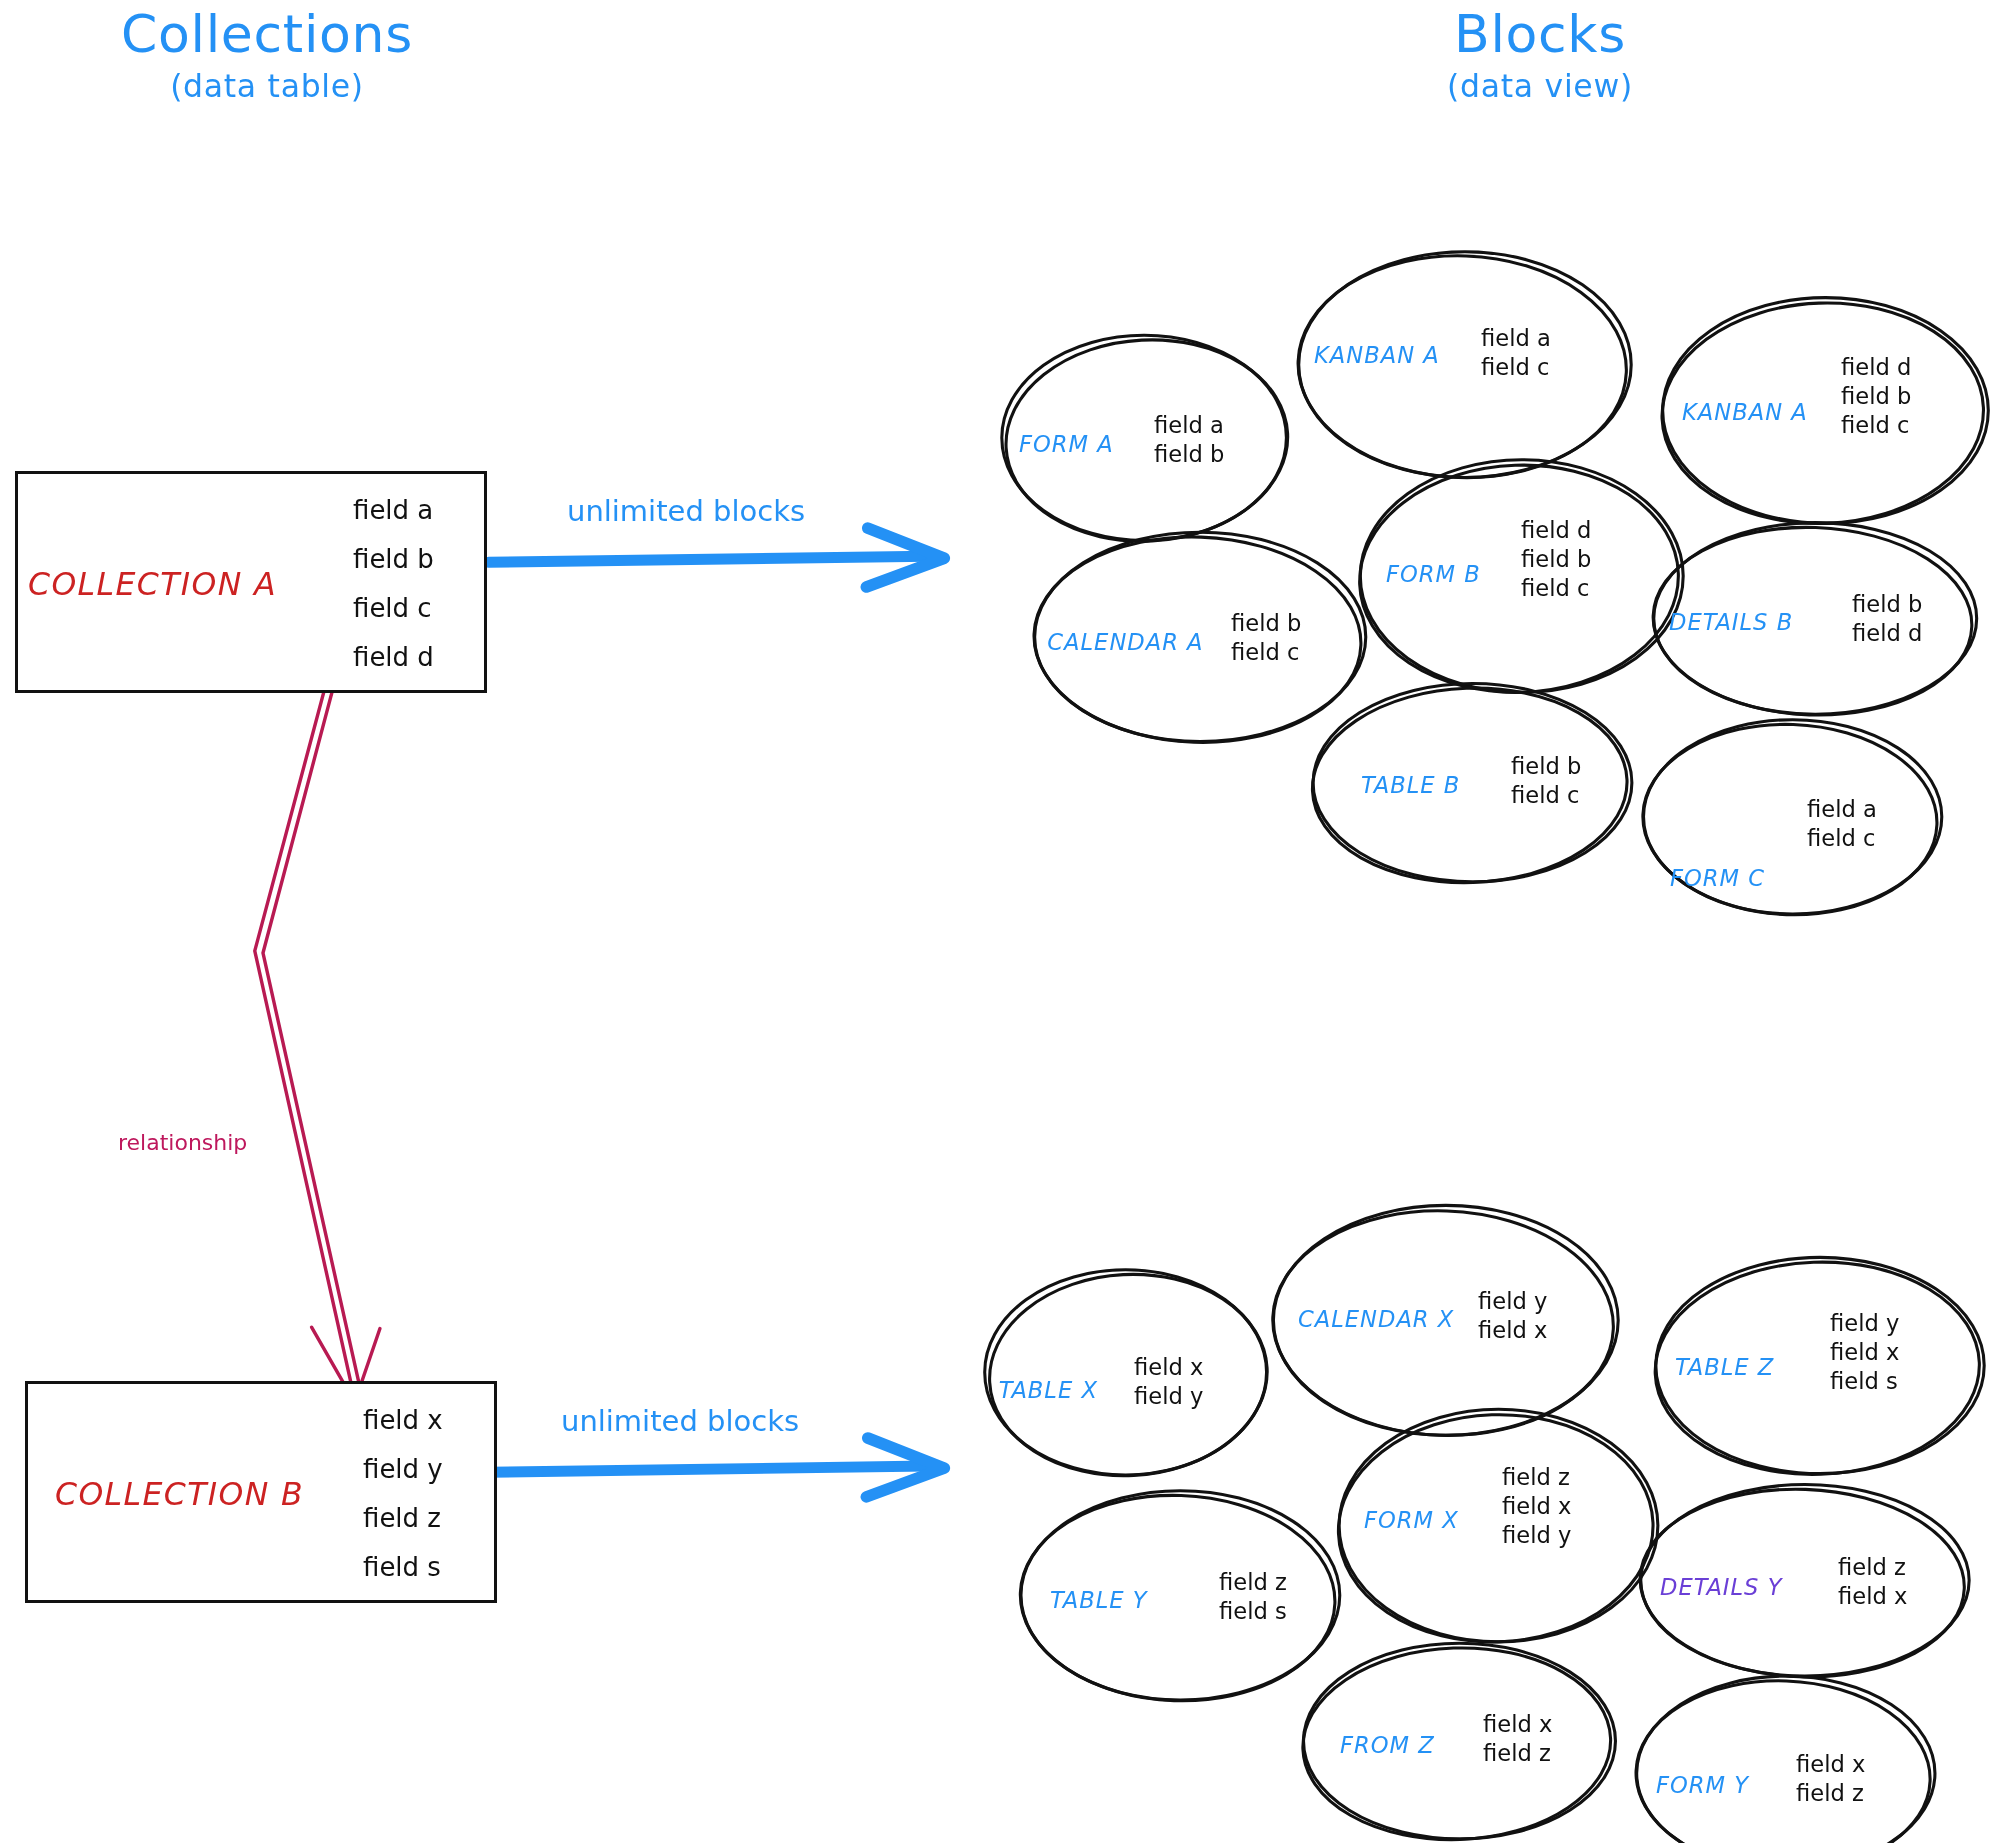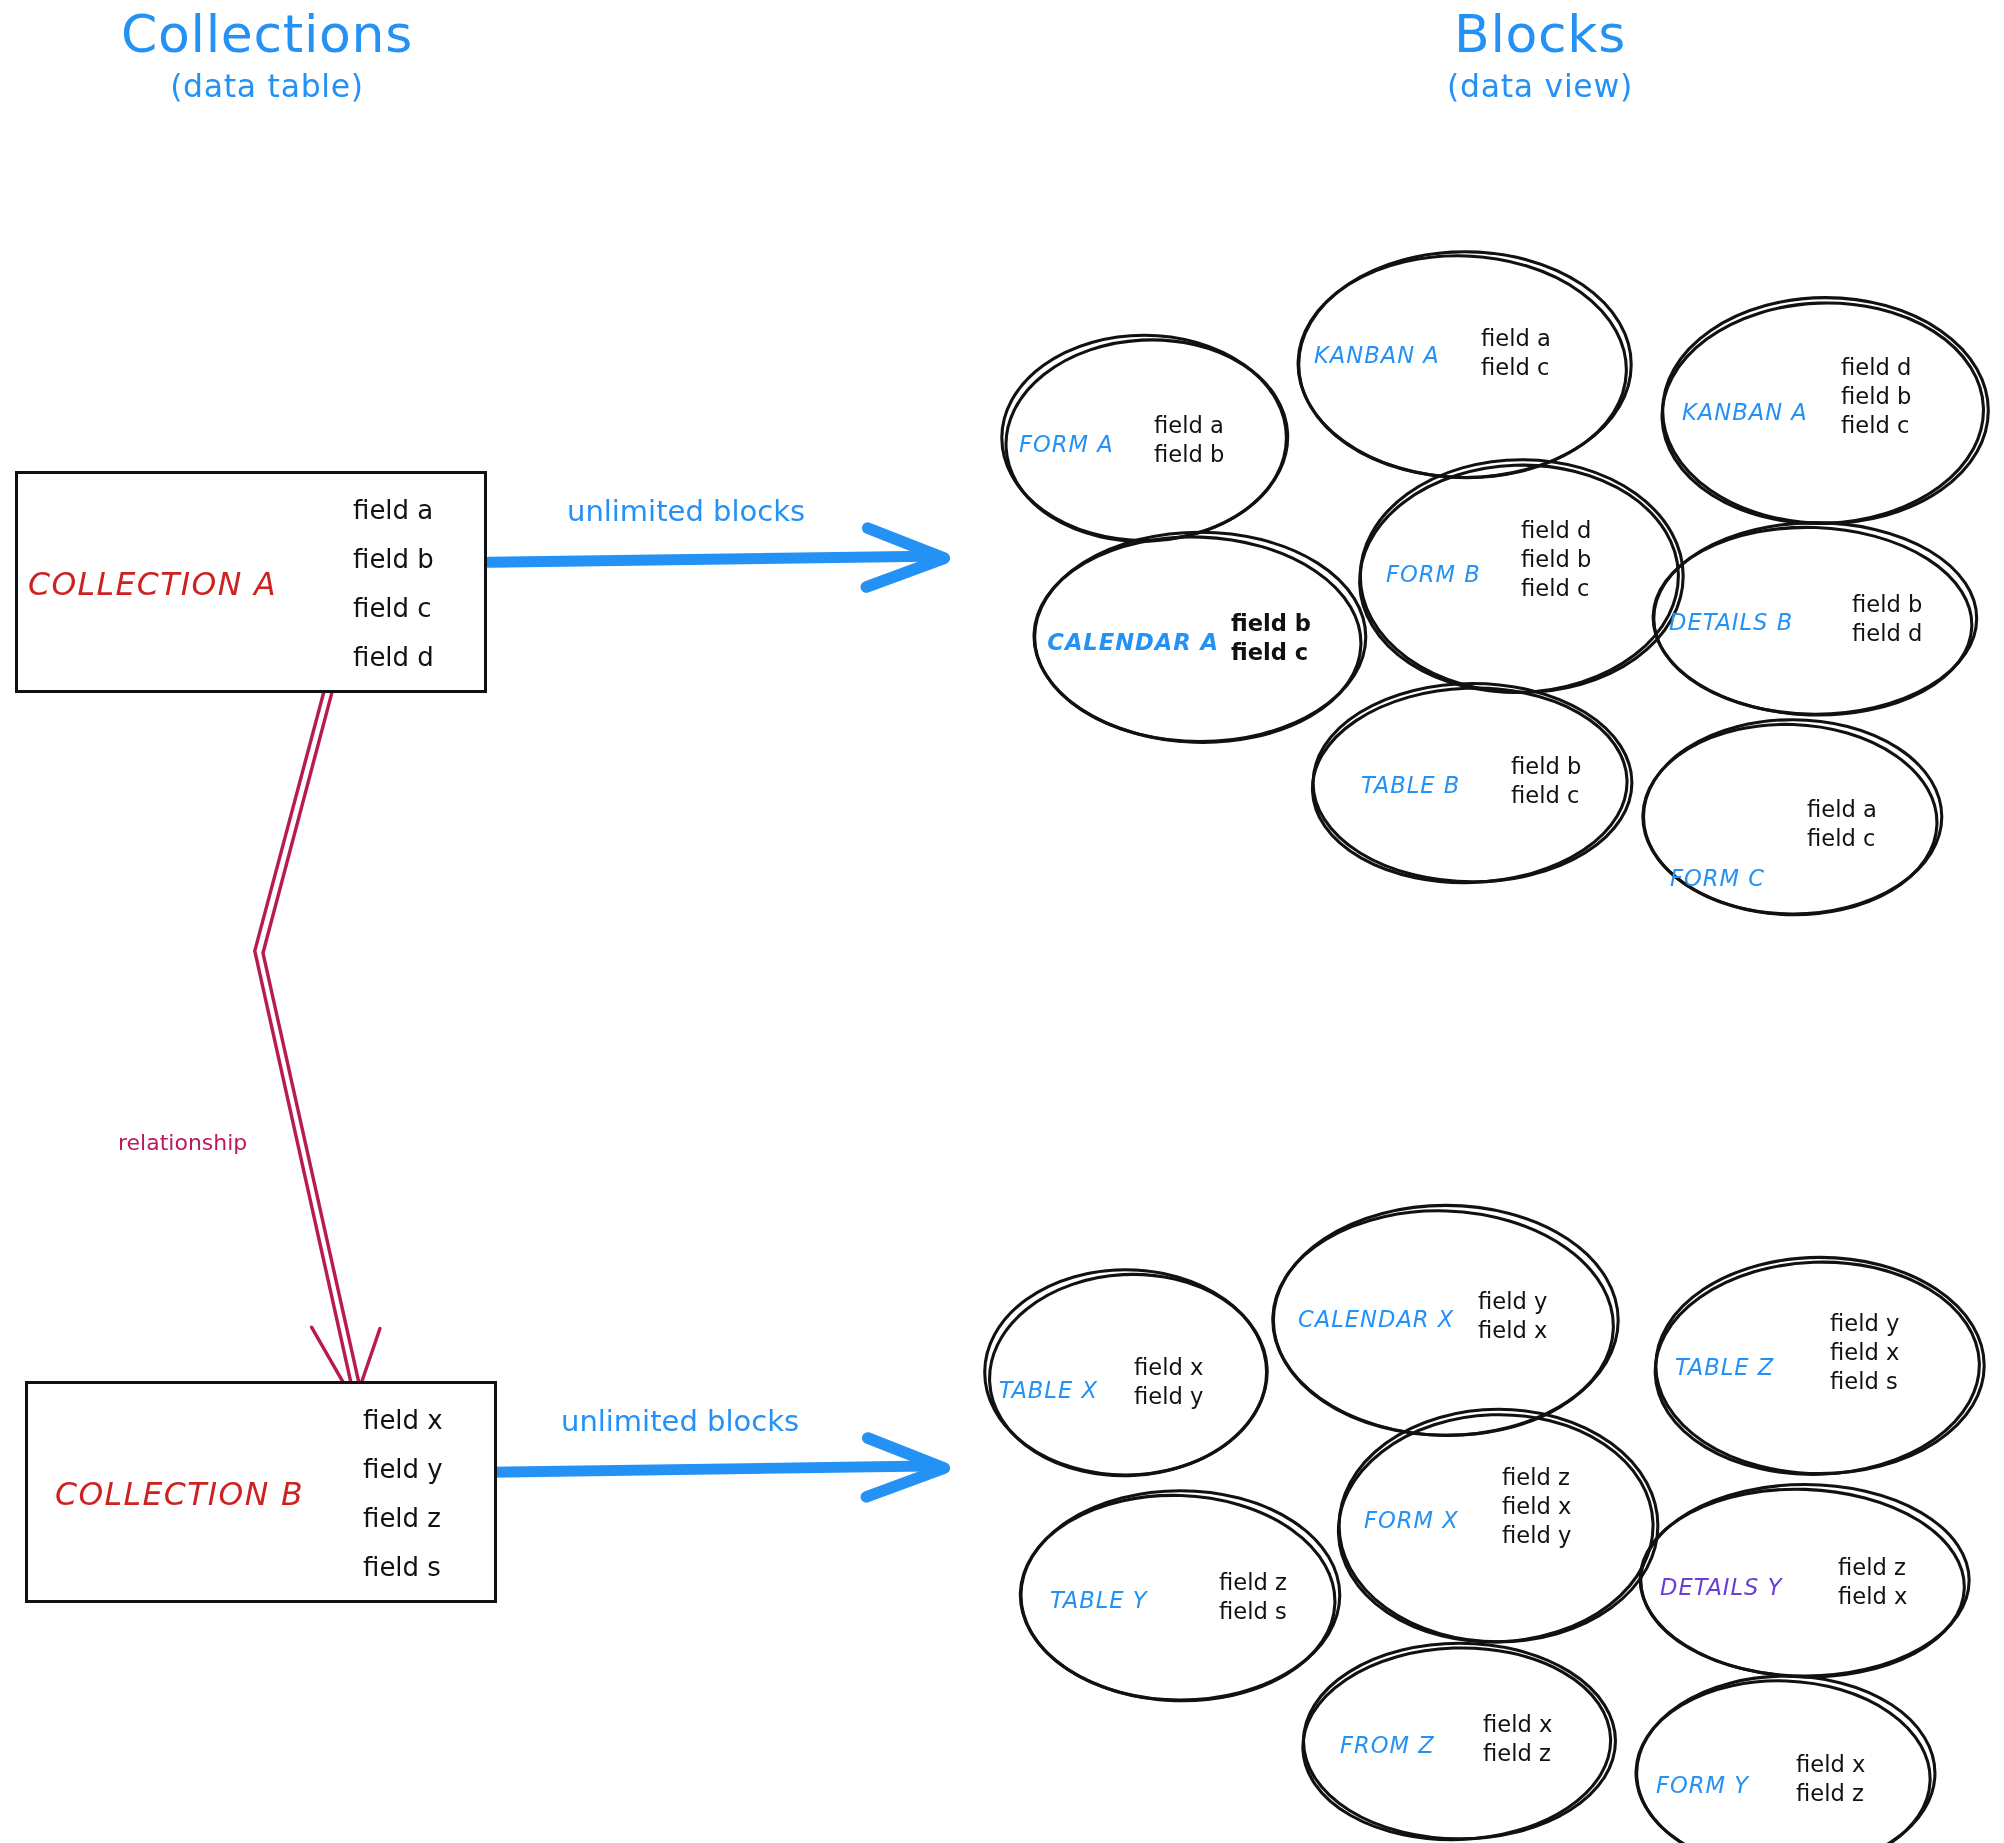--- a/index.html
+++ b/index.html
@@ -159,21 +159,21 @@
 
 <div class="block" style="left:1663px;top:298px;width:326px;height:226px;">
   <span class="blabel" style="left:19px;top:101px;">KANBAN A</span>
   <div class="bfields" style="left:178px;top:55px;">
     <div>field d</div>
     <div>field b</div>
     <div>field c</div>
   </div>
 </div>
 
-<div class="block" style="left:1035px;top:532px;width:331px;height:209px;font-weight:bold;">
+<div class="block" style="left:1035px;top:532px;width:331px;height:209px;">
   <span class="blabel" style="left:12.3px;top:97px;">CALENDAR A</span>
   <div class="bfields" style="left:196px;top:77px;">
     <div>field b</div>
     <div>field c</div>
   </div>
 </div>
 
 <div class="block" style="left:1360px;top:460px;width:323px;height:233px;">
   <span class="blabel" style="left:26px;top:101px;">FORM B</span>
   <div class="bfields" style="left:161px;top:56px;">

